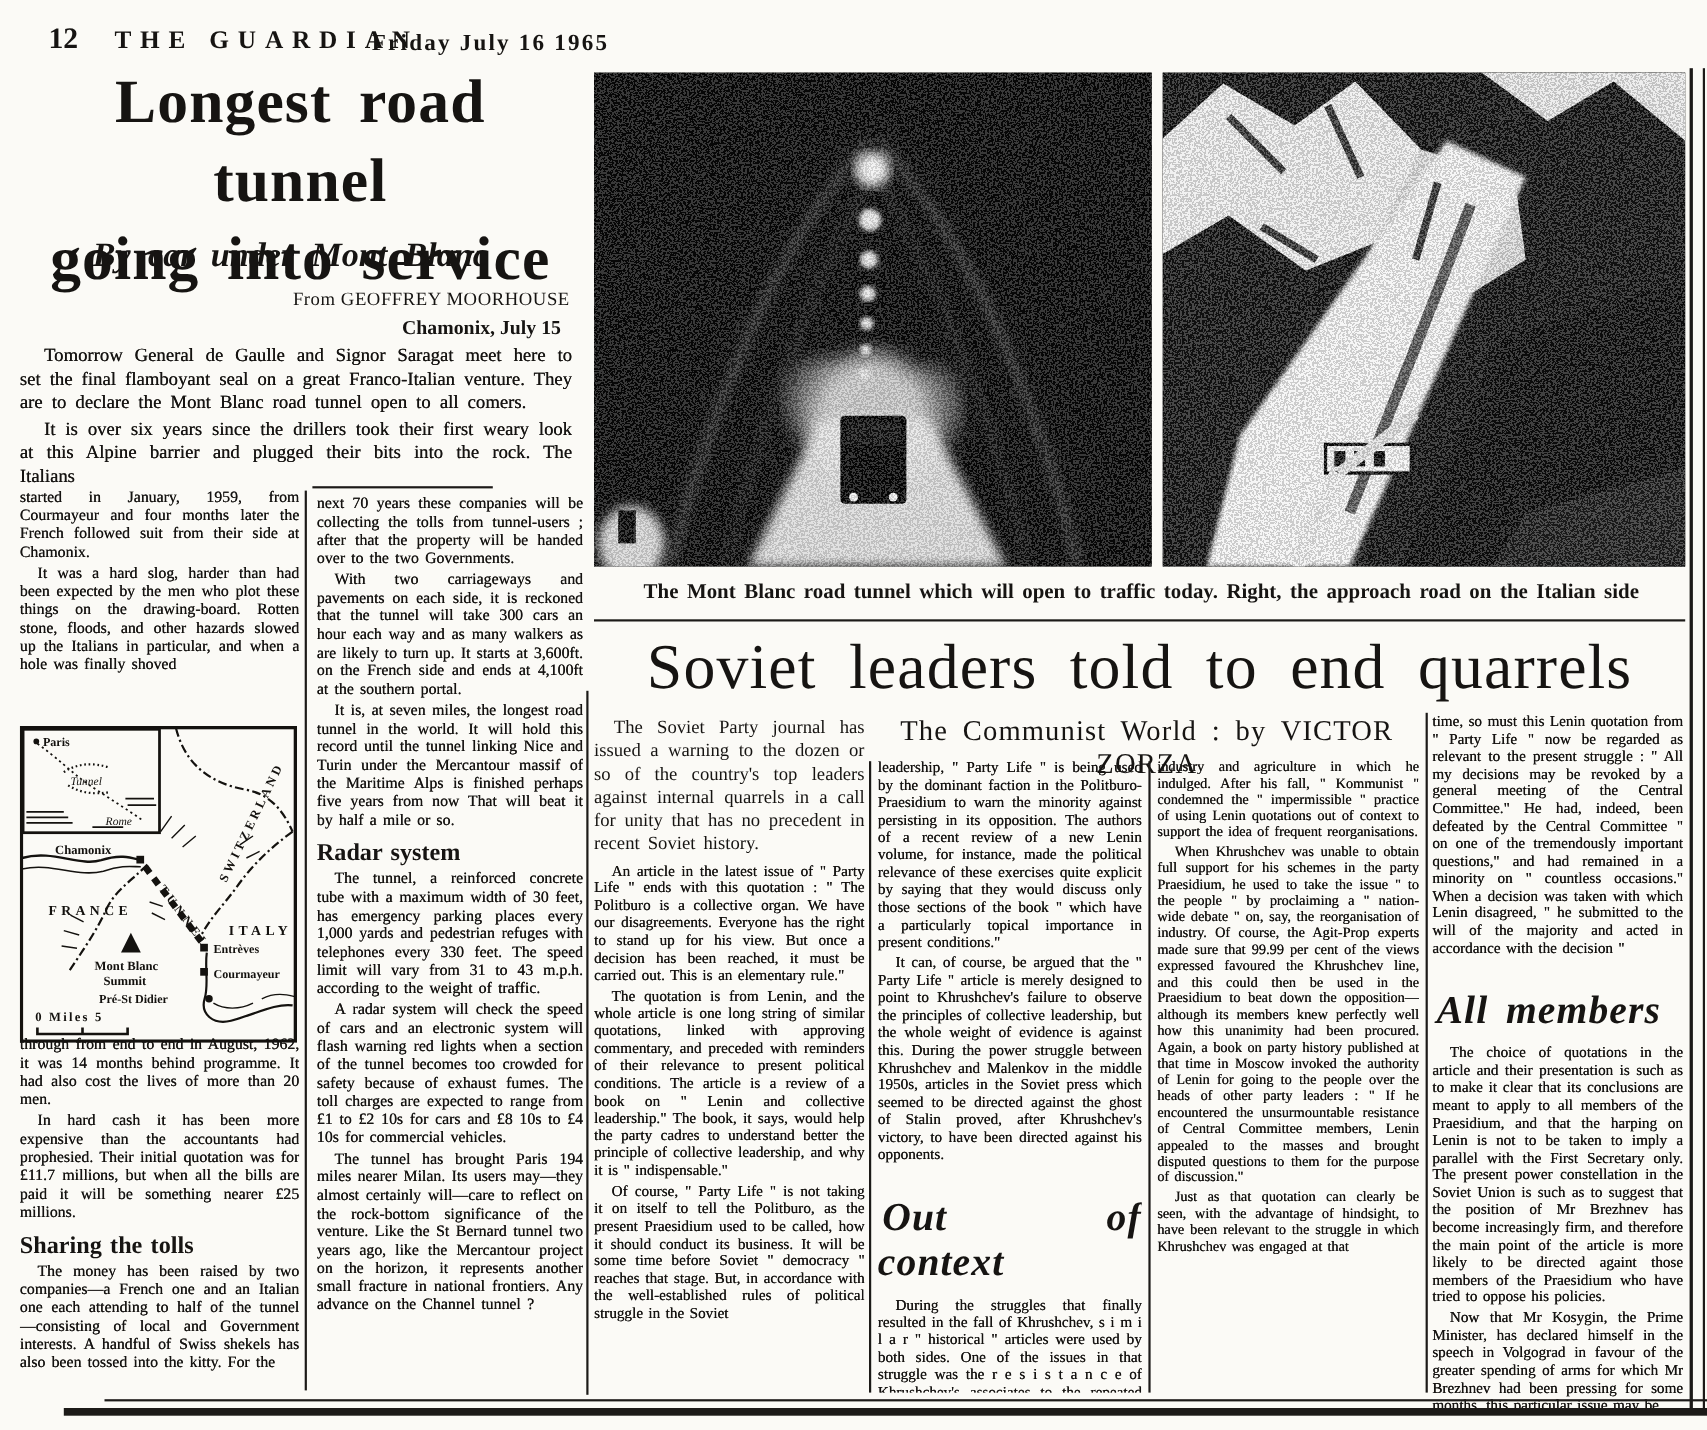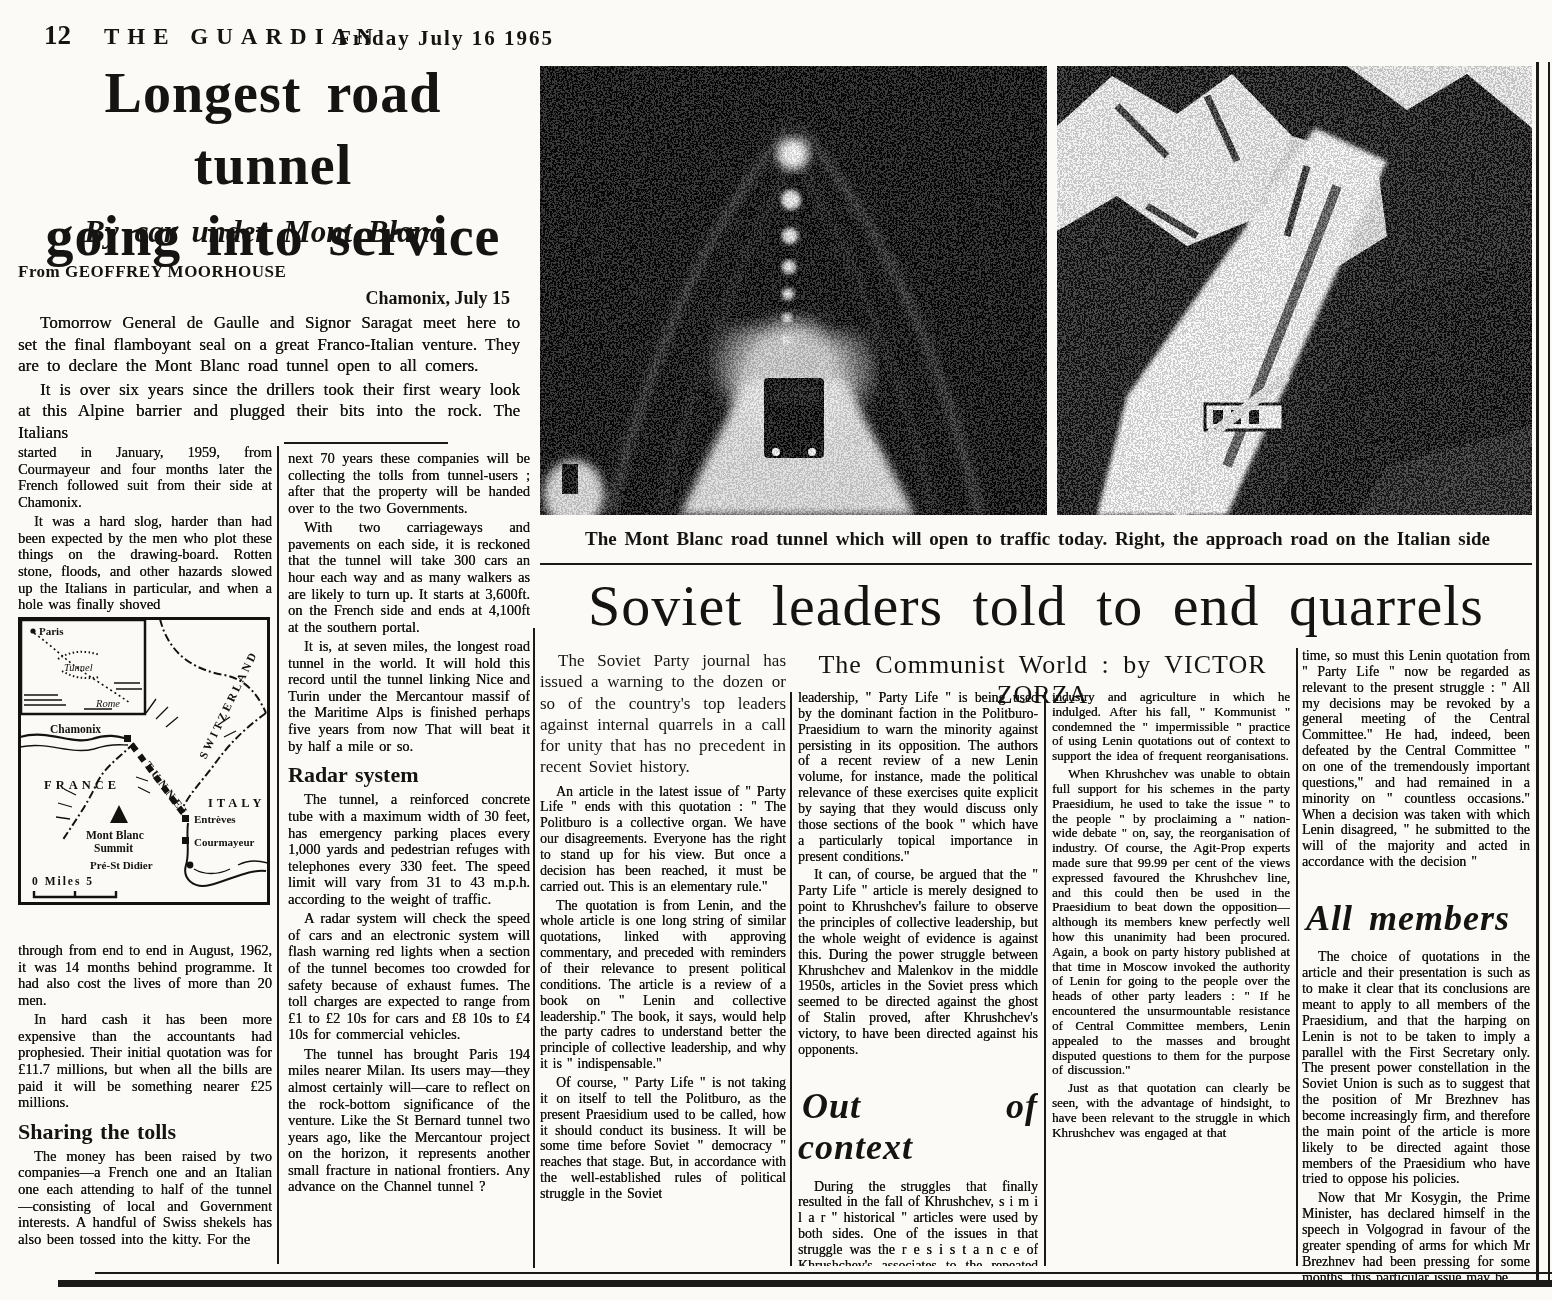--- a/index.html
+++ b/index.html
@@ -9,21 +9,21 @@
     font-family:"Liberation Serif","DejaVu Serif",serif;
   }
   .abs{position:absolute;text-align:center;}
   
   .pgnum{font-size:27px;font-weight:bold;}
   .masthead{font-size:23px;font-weight:bold;letter-spacing:8px;}
   .issue-date{font-size:21px;font-weight:bold;letter-spacing:2px;}
   
   .t-head{font-size:56px;font-weight:bold;line-height:1.28;letter-spacing:1px;word-spacing:10px;}
   .t-sub{font-size:31px;font-weight:bold;font-style:italic;word-spacing:8px;}
-  .t-by{font-size:17px;font-weight:bold;text-align:left;letter-spacing:0.5px;}
+  .t-by{font-size:17px;font-weight:normal;text-align:right;letter-spacing:0.5px;}
   .t-date{font-size:18px;font-weight:bold;text-align:right;}
   .lead{font-size:17px;line-height:1.27;text-align:justify;word-spacing:4px;}
   .lead .p{margin:0 0 2px;text-indent:22px;}
   .ncol{font-size:14.4px;line-height:1.15;text-align:justify;word-spacing:2px;overflow:hidden;}
   .p{margin:0 0 3px;text-indent:16px;text-shadow:0.2px 0 0 currentColor;}
   .p.cont{text-indent:0;font-family:Liberation Serif, serif;}
   .subhead1{font-size:22px;font-weight:bold;margin:8px 0 4px;text-indent:0;}
   .subhead-ital{font-size:36px;font-weight:bold;font-style:italic;margin:28px 0 10px;letter-spacing:1px;word-spacing:6px;text-indent:4px;}
   
   .vrule{background:#1c1a18;width:2px;}
@@ -83,21 +83,21 @@
   <div class="abs lead" style="left:18px;top:312px;width:502px;height:132px;overflow:hidden">
     <p class="p">Tomorrow General de Gaulle and Signor Saragat meet here to set the final flamboyant seal on a great Franco-Italian venture.  They are to declare the Mont Blanc road tunnel open to all comers.</p>
     <p class="p">It is over six years since the drillers took their first weary look at this Alpine barrier and plugged their bits into the rock.  The Italians</p>
   </div>
 
   <div class="abs ncol" style="left:18px;top:444px;width:254px;height:202px">
     <p class="p cont">started in January, 1959, from Courmayeur and four months later the French followed suit from their side at Chamonix.</p>
     <p class="p">It was a hard slog, harder than had been expected by the men who plot these things on the drawing-board. Rotten stone, floods, and other hazards slowed up the Italians in particular, and when a hole was finally shoved</p>
   </div>
 
-  <div class="abs" style="left:18px;top:617px;width:252px;height:284px">
+  <div class="abs" style="left:18px;top:660px;width:252px;height:284px">
     <svg viewBox="0 0 252 288" width="252" height="288">
       <rect x="1.5" y="1.5" width="249" height="285" fill="#fbfaf6" stroke="#14120f" stroke-width="3"></rect>
 
       <rect x="3" y="3" width="124" height="94" fill="#fbfaf6" stroke="#14120f" stroke-width="2.5"></rect>
       <circle cx="15" cy="14" r="2.6" fill="#14120f"></circle>
       <text x="21" y="18" font-size="11" font-weight="bold">Paris</text>
       <path d="M16,16 C35,30 45,40 58,50 C75,62 95,74 112,86" fill="none" stroke="#14120f" stroke-width="1.6" stroke-dasharray="2,3"></path>
       <path d="M40,42 q18,-12 42,-4" fill="none" stroke="#14120f" stroke-width="2" stroke-dasharray="1.5,2.5"></path>
       <path d="M44,54 q16,10 38,6" fill="none" stroke="#14120f" stroke-width="2" stroke-dasharray="1.5,2.5"></path>
       <text x="46" y="54" font-size="10.5" font-style="italic">Tunnel</text>

